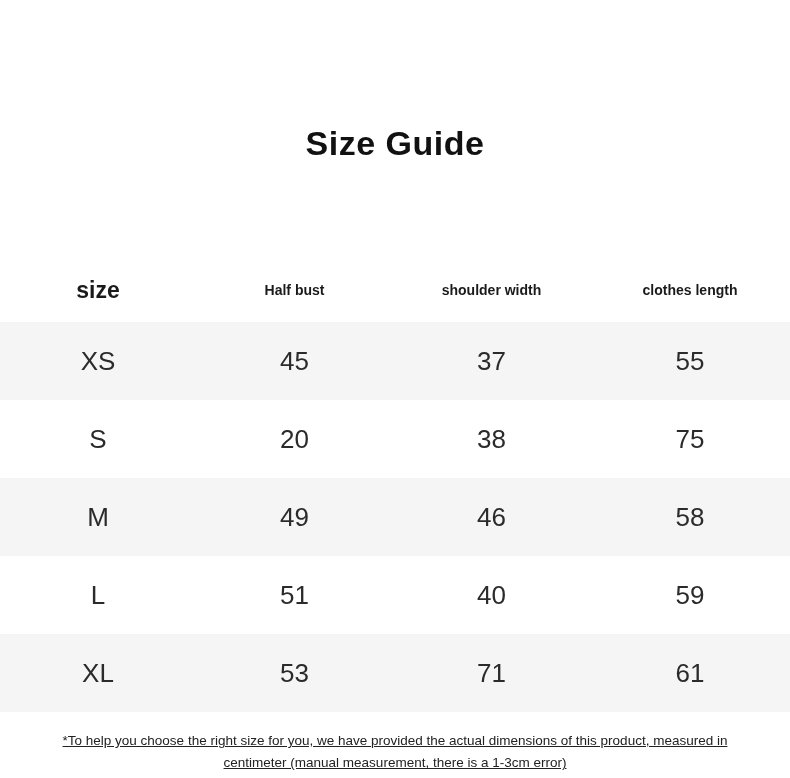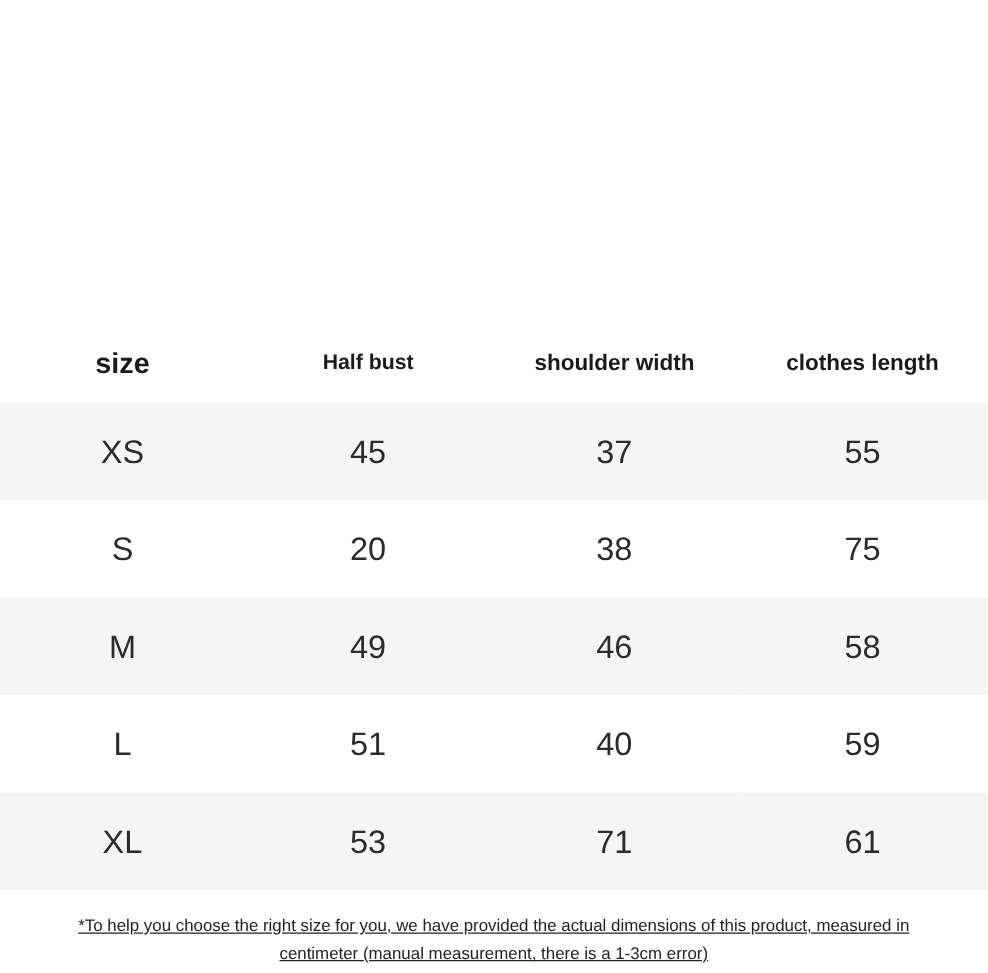--- a/index.html
+++ b/index.html
@@ -47,22 +47,22 @@
   .size-table thead th {
     height: 64px;
     vertical-align: middle;
     font-weight: bold;
     color: #1a1a1a;
     padding: 0;
     background: #ffffff;
     border: none;
   }
   .th-size   { font-size: 23px; }
-  .th-bust   { font-size: 17px; }
-  .th-small  { font-size: 18px; line-height: 1.35; font-weight: bold; }
+  .th-bust   { font-size: 14px; }
+  .th-small  { font-size: 14px; line-height: 1.35; font-weight: bold; }
 
   .size-table tbody td {
     height: 78px;
     vertical-align: middle;
     text-align: center;
     font-size: 26px;
     font-weight: 300;
     color: #2b2b2b;
     padding: 0;
     border: none;
@@ -85,20 +85,21 @@
     padding: 0 60px;
     box-sizing: border-box;
   }
   .note span { display: block; text-decoration: underline; }
 </style>
 </head>
 <body>
 
 <div class="page">
 
+  <div class="title">Size Guide</div>
 
   <table class="size-table">
     <colgroup>
       <col class="c0">
         <col class="c1">
         <col class="c2">
         <col class="c3">
     </colgroup>
     <thead>
       <tr>

